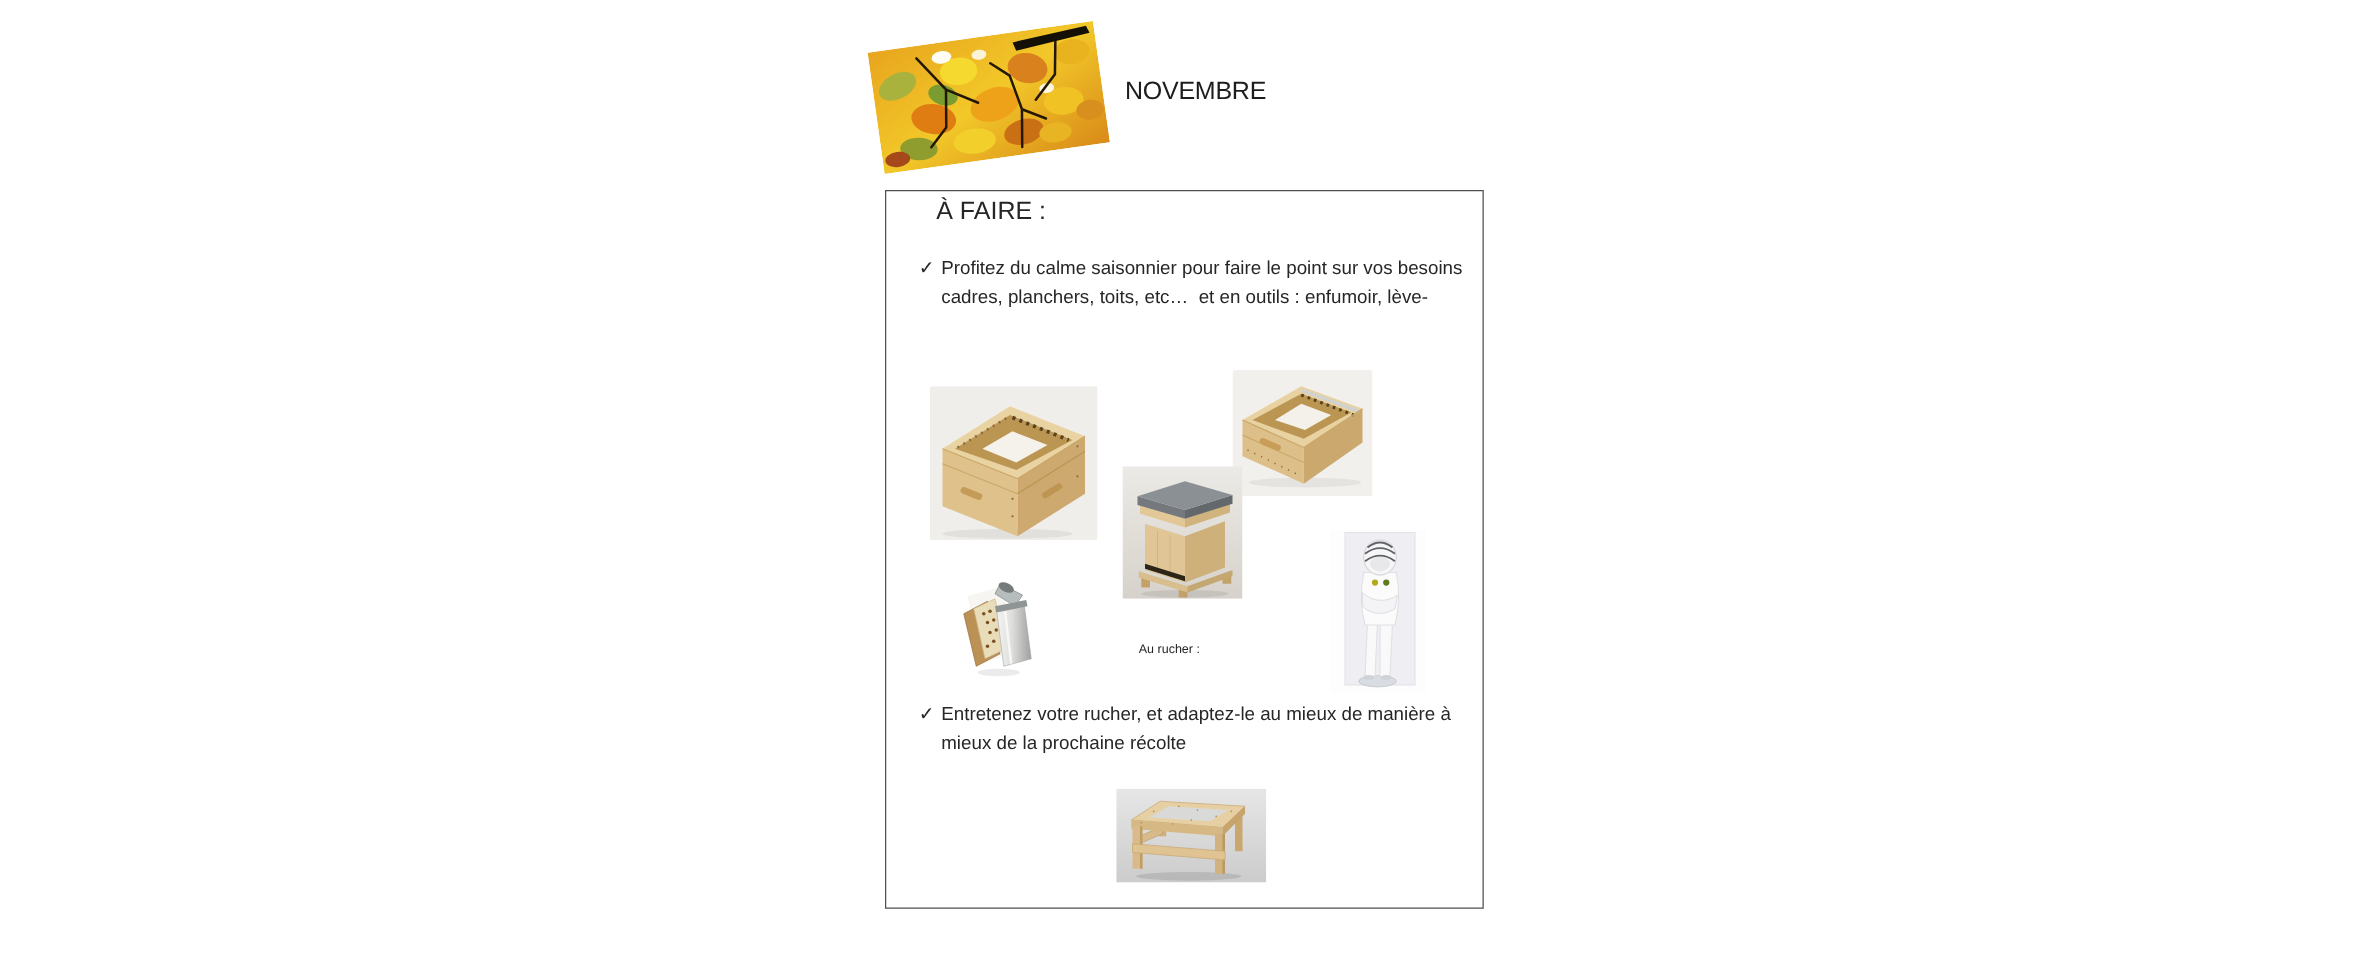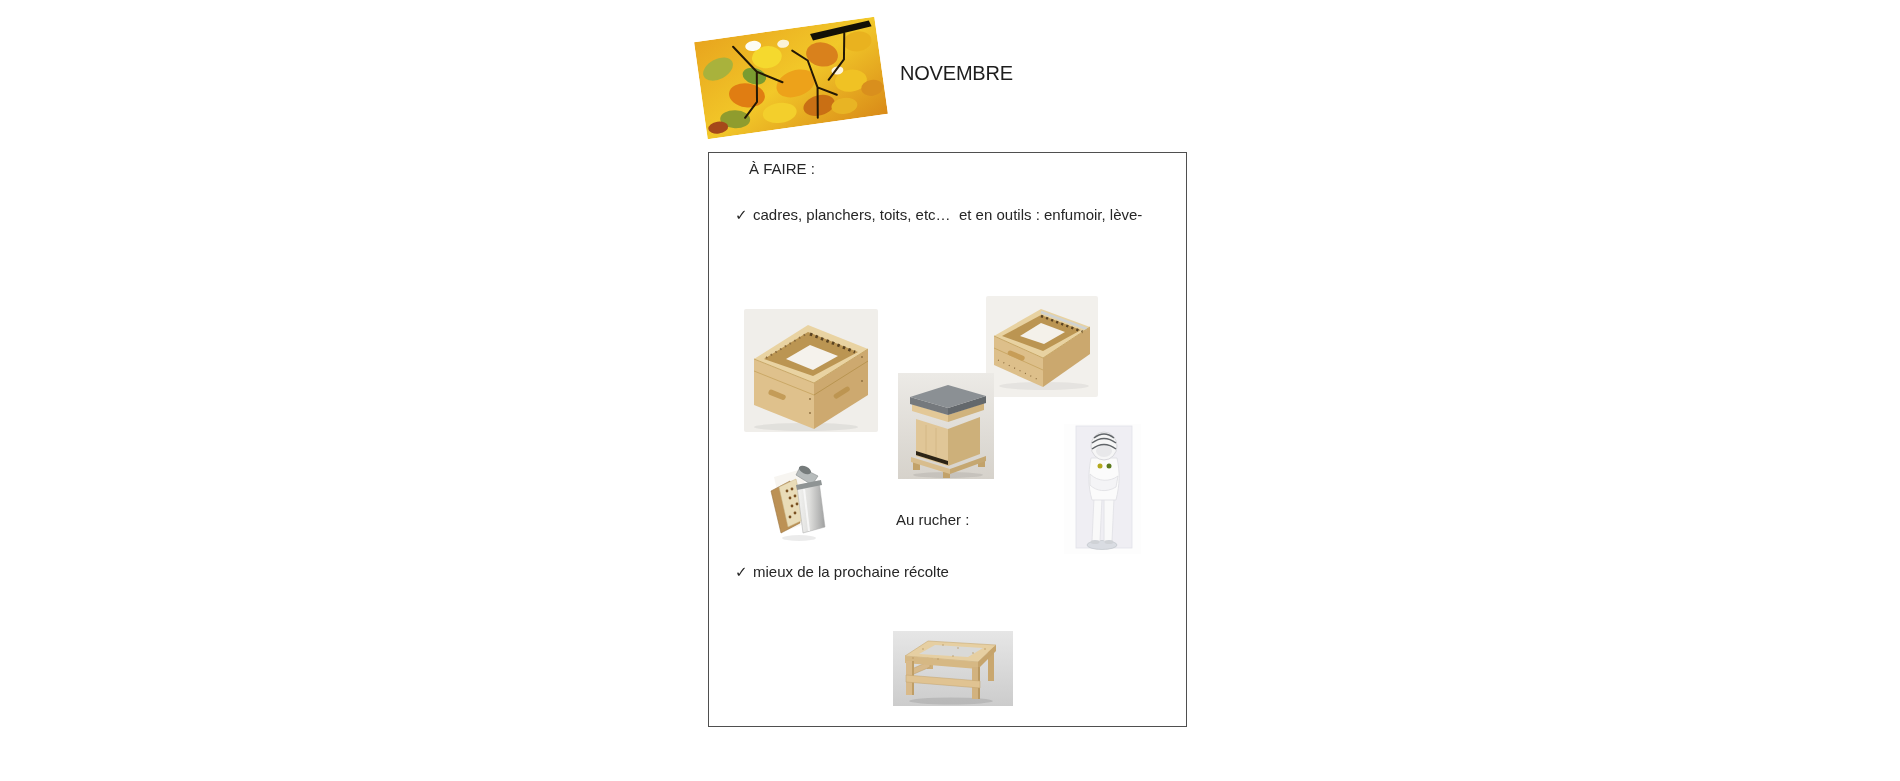--- a/index.html
+++ b/index.html
@@ -14,27 +14,27 @@
   }
   .leaves {
     position:absolute; left:700px; top:29px; width:182px; height:98px;
     transform:rotate(-8deg);
   }
   .leaves svg { display:block; width:100%; height:100%; }
   .todo-box {
     position:absolute; left:708px; top:152px; width:479px; height:575px;
     border:1.5px solid #4f4f4f; box-sizing:border-box; background:#ffffff;
   }
-  .box-title { position:absolute; left:40px; top:4px; font-size:15px; line-height:24px; white-space:pre; }
+  .box-title { position:absolute; left:40px; top:4px; font-size:20px; line-height:24px; white-space:pre; }
   .item { position:absolute; display:flex; align-items:flex-start; }
   .item .check { width:18px; flex:none; font-size:15px; line-height:23.4px; }
   .line { font-size:15px; line-height:23.4px; white-space:pre; }
   .item1 { left:26px; top:50px; }
   .item2 { left:26px; top:407px; }
-  .subheading { position:absolute; left:187px; top:356px; font-size:15px; line-height:22px; white-space:pre; }
+  .subheading { position:absolute; left:202px; top:356px; font-size:10px; line-height:22px; white-space:pre; }
   .photo { position:absolute; }
   .photo svg { display:block; width:100%; height:100%; }
   .ph-hive-body     { left:35px;  top:156px; width:134px; height:123px; }
   .ph-super         { left:277px; top:143px; width:112px; height:101px; z-index:1; }
   .ph-hive-complete { left:189px; top:220px; width:96px;  height:106px; z-index:2; }
   .ph-smoker        { left:57px;  top:308px; width:67px;  height:85px;  }
   .ph-suit          { left:355px; top:271px; width:77px;  height:130px; }
   .ph-stand         { left:184px; top:478px; width:120px; height:75px;  }
 </style>
 </head>
@@ -80,20 +80,21 @@
 
   <div class="month">NOVEMBRE</div>
 
   <div class="todo-box">
 
     <div class="box-title">À FAIRE :</div>
 
     <div class="item item1">
       <span class="check">✓</span>
       <div class="lines">
+        <div class="line">Profitez du calme saisonnier pour faire le point sur vos besoins</div>
         <div class="line">cadres, planchers, toits, etc…  et en outils : enfumoir, lève-</div>
       </div>
     </div>
 
     <div class="photo ph-hive-body">
       <svg viewBox="0 0 134 123">
         <rect width="134" height="123" rx="2" fill="#f0eeea"></rect>
         <ellipse cx="62" cy="118" rx="52" ry="4" fill="rgba(0,0,0,0.06)"></ellipse>
         <polygon points="10,50 70,74 70,120 10,96" fill="#dfc18c"></polygon>
         <polygon points="70,74 124,40 124,86 70,120" fill="#cda96f"></polygon>
@@ -215,20 +216,21 @@
           <path d="M30,14 Q40,6 50,14"></path>
           <path d="M28,19 Q40,10 52,19"></path>
           <path d="M28,25 Q40,16 52,25"></path>
         </g>
       </svg>
     </div>
 
     <div class="item item2">
       <span class="check">✓</span>
       <div class="lines">
+        <div class="line">Entretenez votre rucher, et adaptez-le au mieux de manière à</div>
         <div class="line">mieux de la prochaine récolte</div>
       </div>
     </div>
 
     <div class="photo ph-stand">
       <svg viewBox="0 0 120 75">
         <defs>
           <linearGradient id="stbg" x1="0" y1="0" x2="0" y2="1">
             <stop offset="0" stop-color="#e6e6e6"></stop>
               <stop offset="1" stop-color="#cccccc"></stop>

